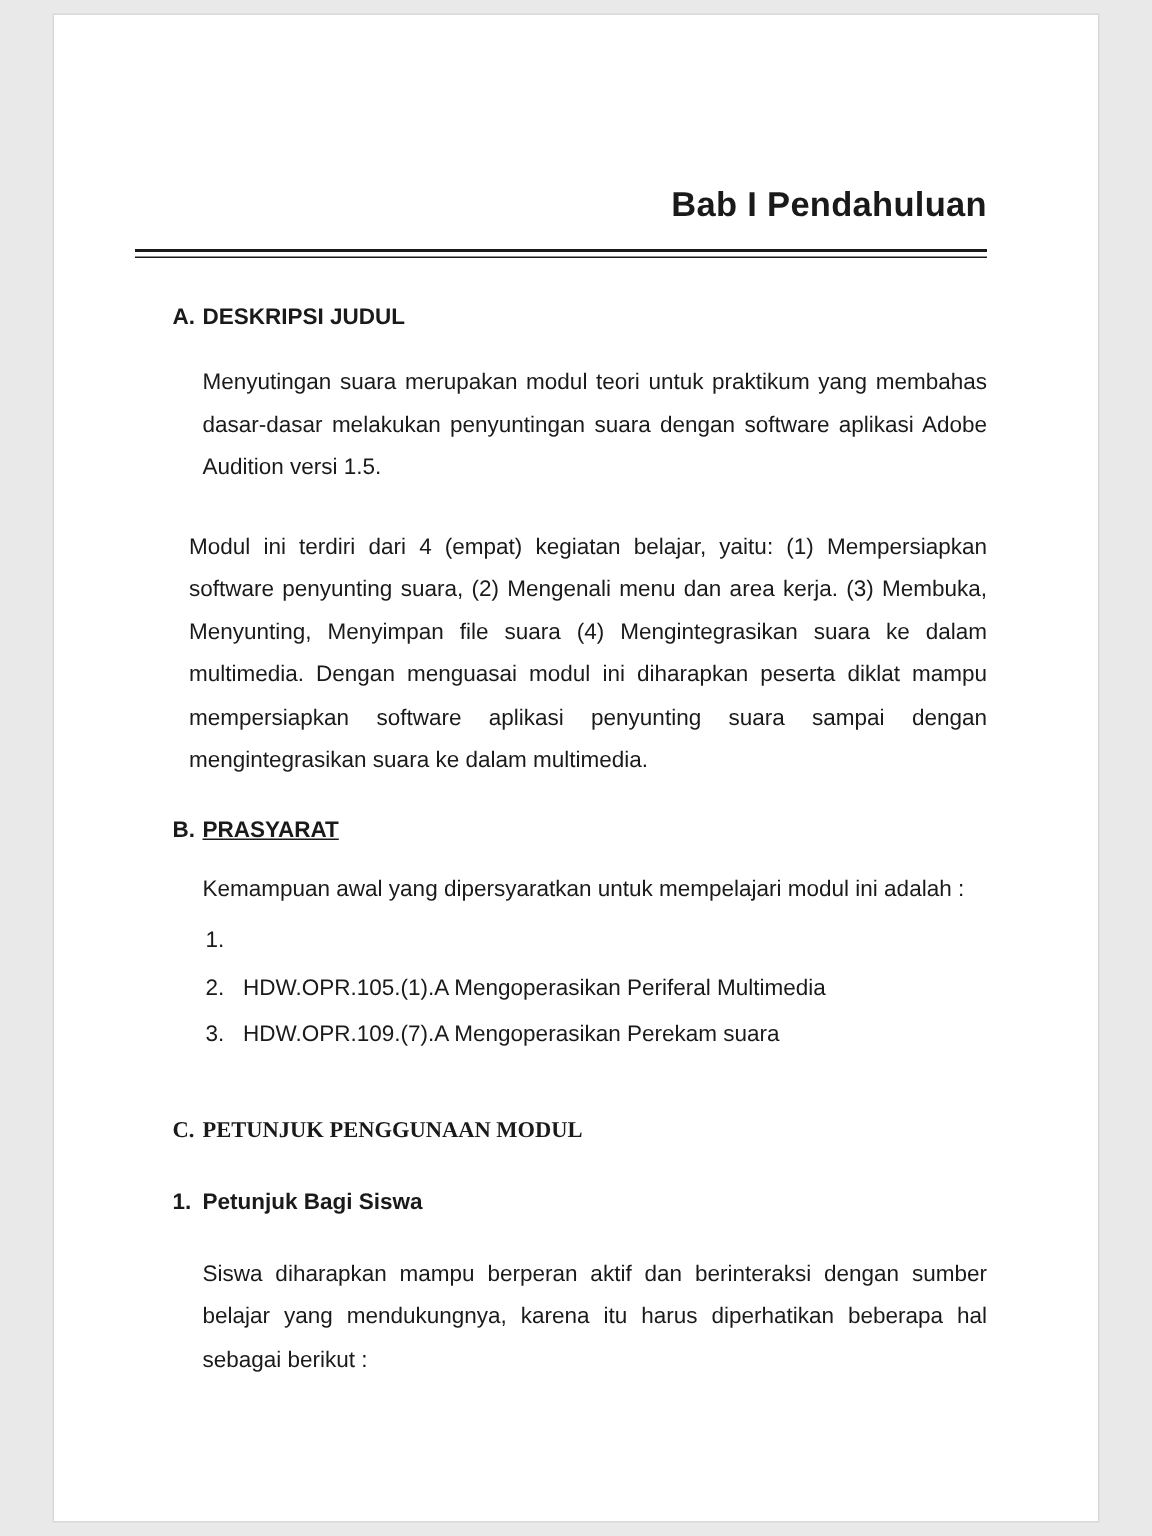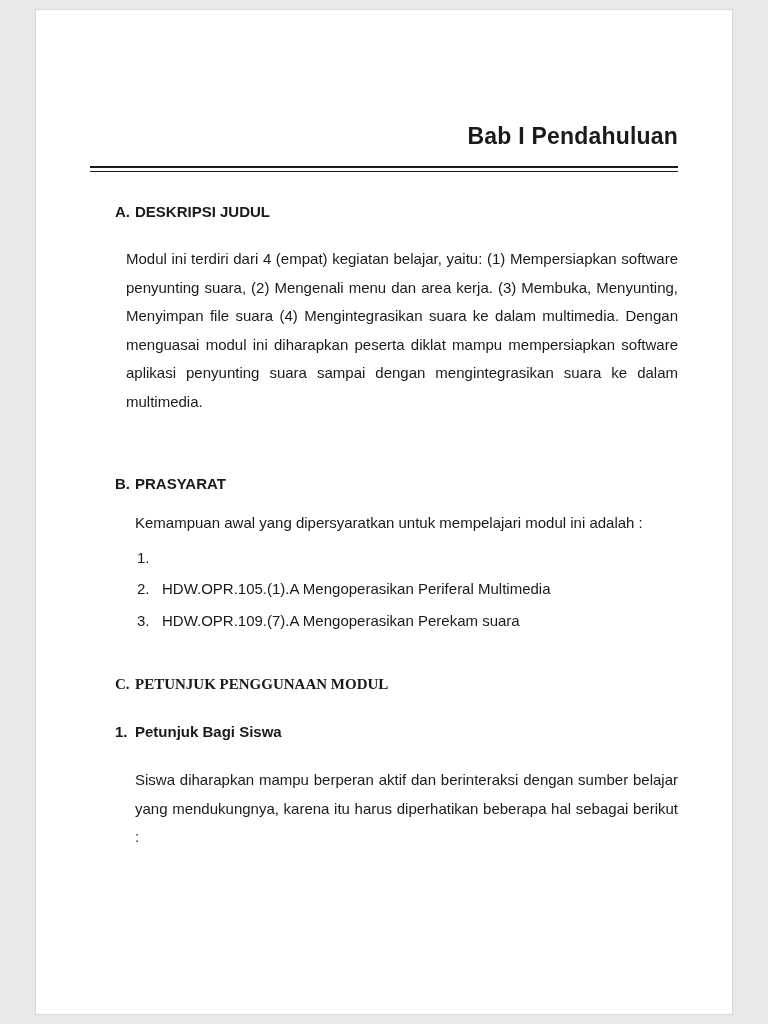--- a/index.html
+++ b/index.html
@@ -20,21 +20,21 @@
     position: absolute;
     left: 36px;
     right: 36px;
     top: 10px;
     bottom: 10px;
     background: #ffffff;
     box-shadow: 0 0 0 1px #d9d9d9;
     overflow: hidden;
   }
   .content {
-    padding: 112px 54px 0 54px;
+    padding: 112px 74px 0 54px;
   }
   .doc-title {
     margin: 0;
     font-size: 23px;
     line-height: 28px;
     font-weight: bold;
     text-align: right;
     letter-spacing: 0.2px;
   }
   .title-rule {
@@ -90,38 +90,39 @@
   .list-item {
     display: flex;
     font-size: 15px;
     line-height: 28.5px;
     margin-top: 3px;
   }
   .list-item .li-num {
     flex: none;
     width: 25px;
   }
-  .gap-b { margin-top: 58px; }
+  .gap-b { margin-top: 22px; text-decoration: underline; }
   .gap-c { margin-top: 40px; font-family: Liberation Serif, serif; }
 </style>
 </head>
 <body>
 
 <div class="canvas">
   <div class="page">
     <div class="content">
 
       <h1 class="doc-title">Bab I Pendahuluan</h1>
 
       <div class="title-rule"></div>
 
       <div class="sec-heading">
         <span class="sec-label">A.</span><span>DESKRIPSI JUDUL</span>
       </div>
 
+      <p class="body-par">Menyutingan suara merupakan modul teori untuk praktikum yang membahas dasar-dasar melakukan penyuntingan suara dengan software aplikasi Adobe Audition versi 1.5.</p>
 
       <p class="body-par par-spaced">Modul ini terdiri dari 4 (empat) kegiatan belajar, yaitu: (1) Mempersiapkan software penyunting suara, (2) Mengenali menu dan area kerja. (3) Membuka, Menyunting, Menyimpan file suara (4) Mengintegrasikan suara ke dalam multimedia. Dengan menguasai modul ini diharapkan peserta diklat mampu mempersiapkan software aplikasi penyunting suara sampai dengan mengintegrasikan suara ke dalam multimedia.</p>
 
       <div class="sec-heading gap-b">
         <span class="sec-label">B.</span><span>PRASYARAT</span>
       </div>
 
       <p class="intro-line">Kemampuan awal yang dipersyaratkan untuk mempelajari modul ini adalah :</p>
 
       <div class="num-list">

